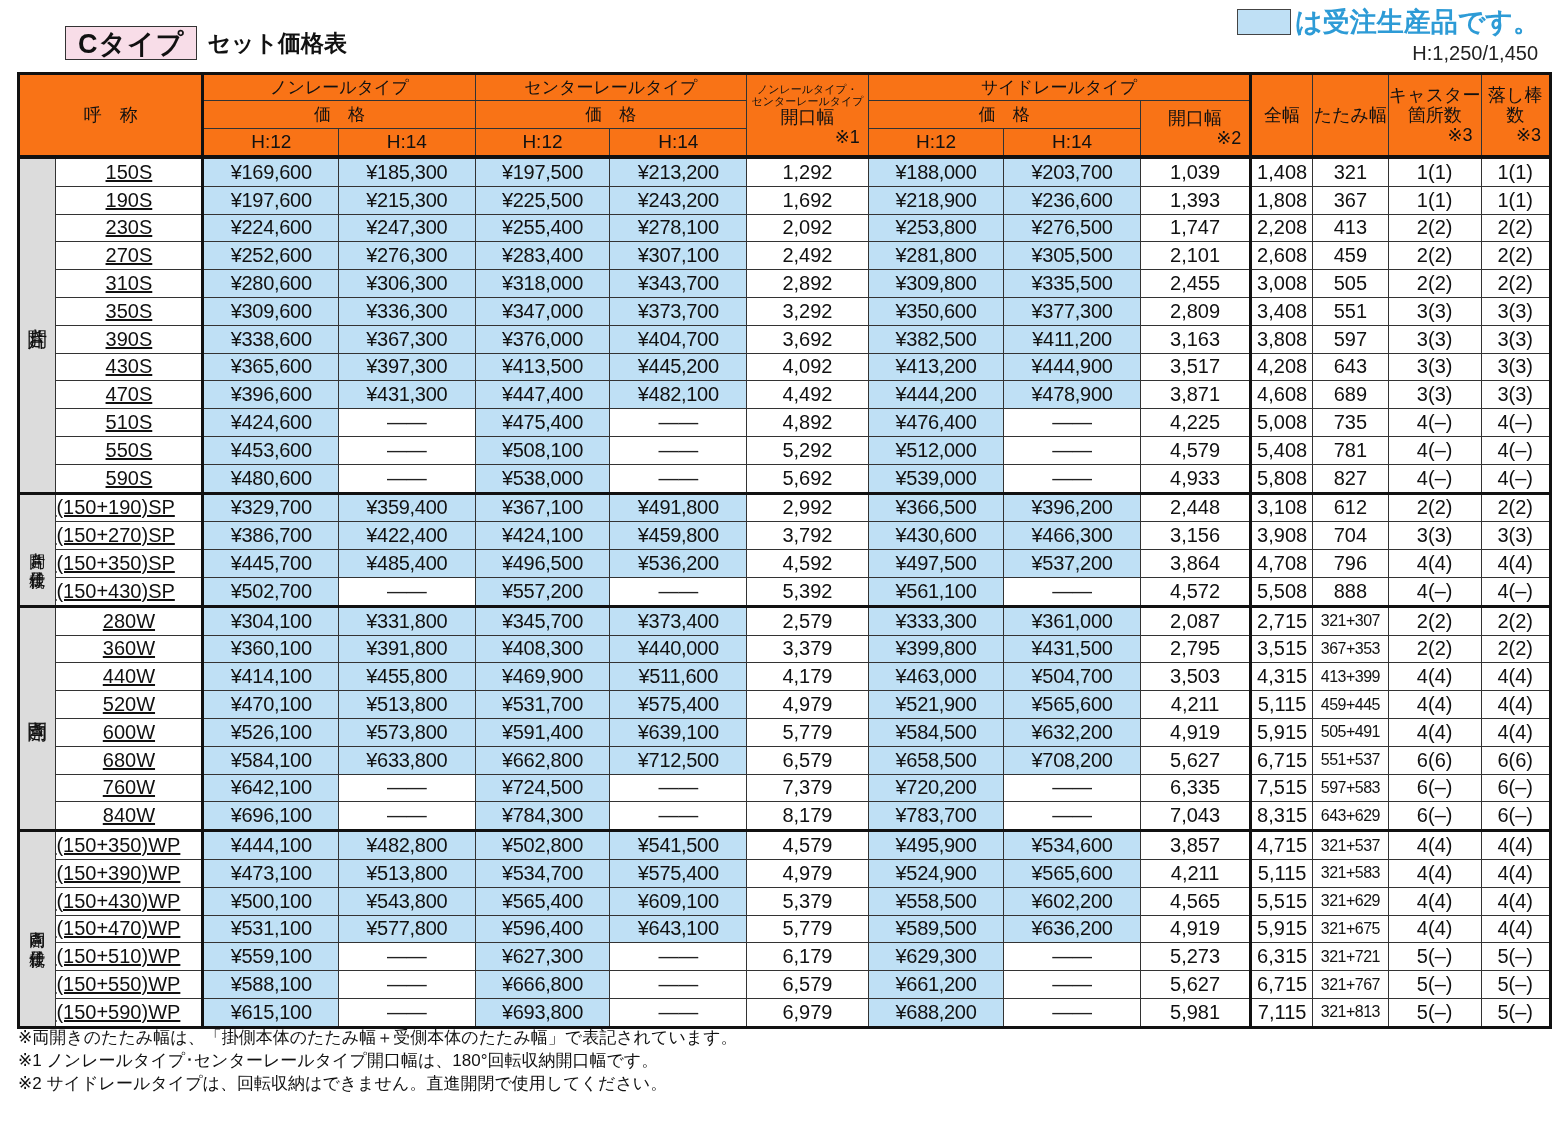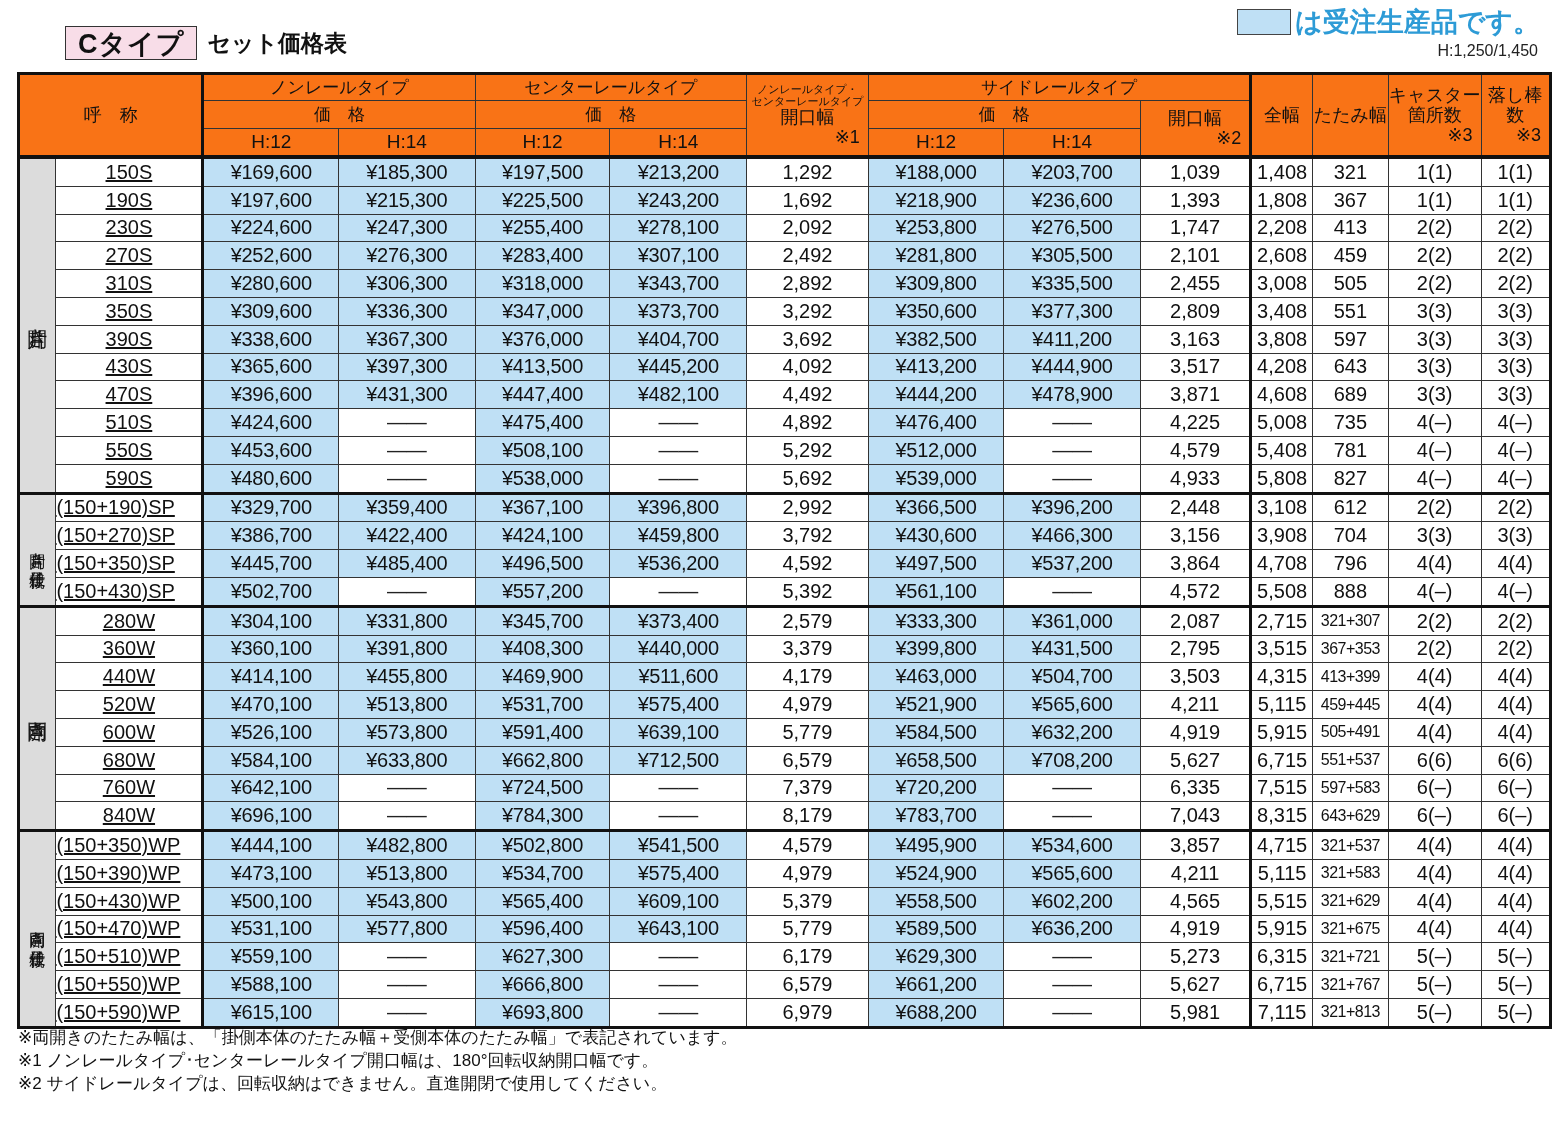--- a/index.html
+++ b/index.html
@@ -3,21 +3,21 @@
 <meta charset="utf-8">
 <style>
   html, body { margin:0; padding:0; background:#ffffff; }
   body { width:1552px; height:1122px; position:relative; font-family:"Liberation Sans", "DejaVu Sans", sans-serif; color:#111; overflow:hidden; }
   .title-row { position:absolute; left:17px; top:26px; height:34px; display:flex; align-items:center;padding-left:48px; }
   .type-badge { background:#f8dde8; border:1px solid #333; font-size:27px; font-weight:bold; padding:0 12px; height:34px; line-height:34px; box-sizing:border-box; letter-spacing:1px; }
   .title-text { font-size:23px; font-weight:bold; margin-left:10px; letter-spacing:0; }
   .legend { position:absolute; right:12px; top:4px; display:flex; align-items:center; }
   .legend-swatch { width:54px; height:26px; background:#bfe0f5; border:1px solid #444; box-sizing:border-box; margin-right:4px; }
   .legend-text { font-size:27px; font-weight:bold; color:#2d9bd6; letter-spacing:0; }
-  .height-note { position:absolute; right:14px; top:42px; font-size:16px; color:#222; }
+  .height-note { position:absolute; right:14px; top:42px; font-size:20px; color:#222; }
   table.price { position:absolute; left:17px; top:72px; border-collapse:collapse; table-layout:fixed; border:3px solid #111; }
   table.price td, table.price th { border:1px solid #333; padding:0; font-weight:normal; text-align:center; white-space:nowrap; overflow:hidden; }
   table.price thead th { background:#f97316; font-size:17px; }
   table.price thead tr.r1 th { height:25px; }
   table.price thead tr.r2 th { height:27px; }
   table.price thead tr.r3 th { height:26px; font-size:19px; }
   table.price thead { border-bottom:4px solid #111; }
   .small-hdr { font-size:11px; line-height:12px; display:block; }
   .hdr-big { font-size:18px; line-height:20px; display:block;text-align:center; }
   .hdr-note { display:block; text-align:right; padding-right:8px; font-size:18px; line-height:20px; }
@@ -299,21 +299,21 @@
         <td class="num">4(–)</td>
       </tr>
     </tbody>
   <tbody id="tbody-1" class="grp">
       <tr>
         <td class="cat tight" rowspan="4" style="writing-mode: vertical-rl; text-orientation: upright;">片開き親子仕様</td>
         <td class="name left">(150+190)SP</td>
         <td class="price-cell vsep order">¥329,700</td>
         <td class="price-cell order">¥359,400</td>
         <td class="price-cell order">¥367,100</td>
-        <td class="price-cell order">¥396,800</td>
+        <td class="price-cell order">¥491,800</td>
         <td class="num">2,992</td>
         <td class="price-cell order">¥366,500</td>
         <td class="price-cell order">¥396,200</td>
         <td class="num">2,448</td>
         <td class="num vsep zenpuku">3,108</td>
         <td class="num">612</td>
         <td class="num">2(2)</td>
         <td class="num">2(2)</td>
       </tr>
       <tr>

